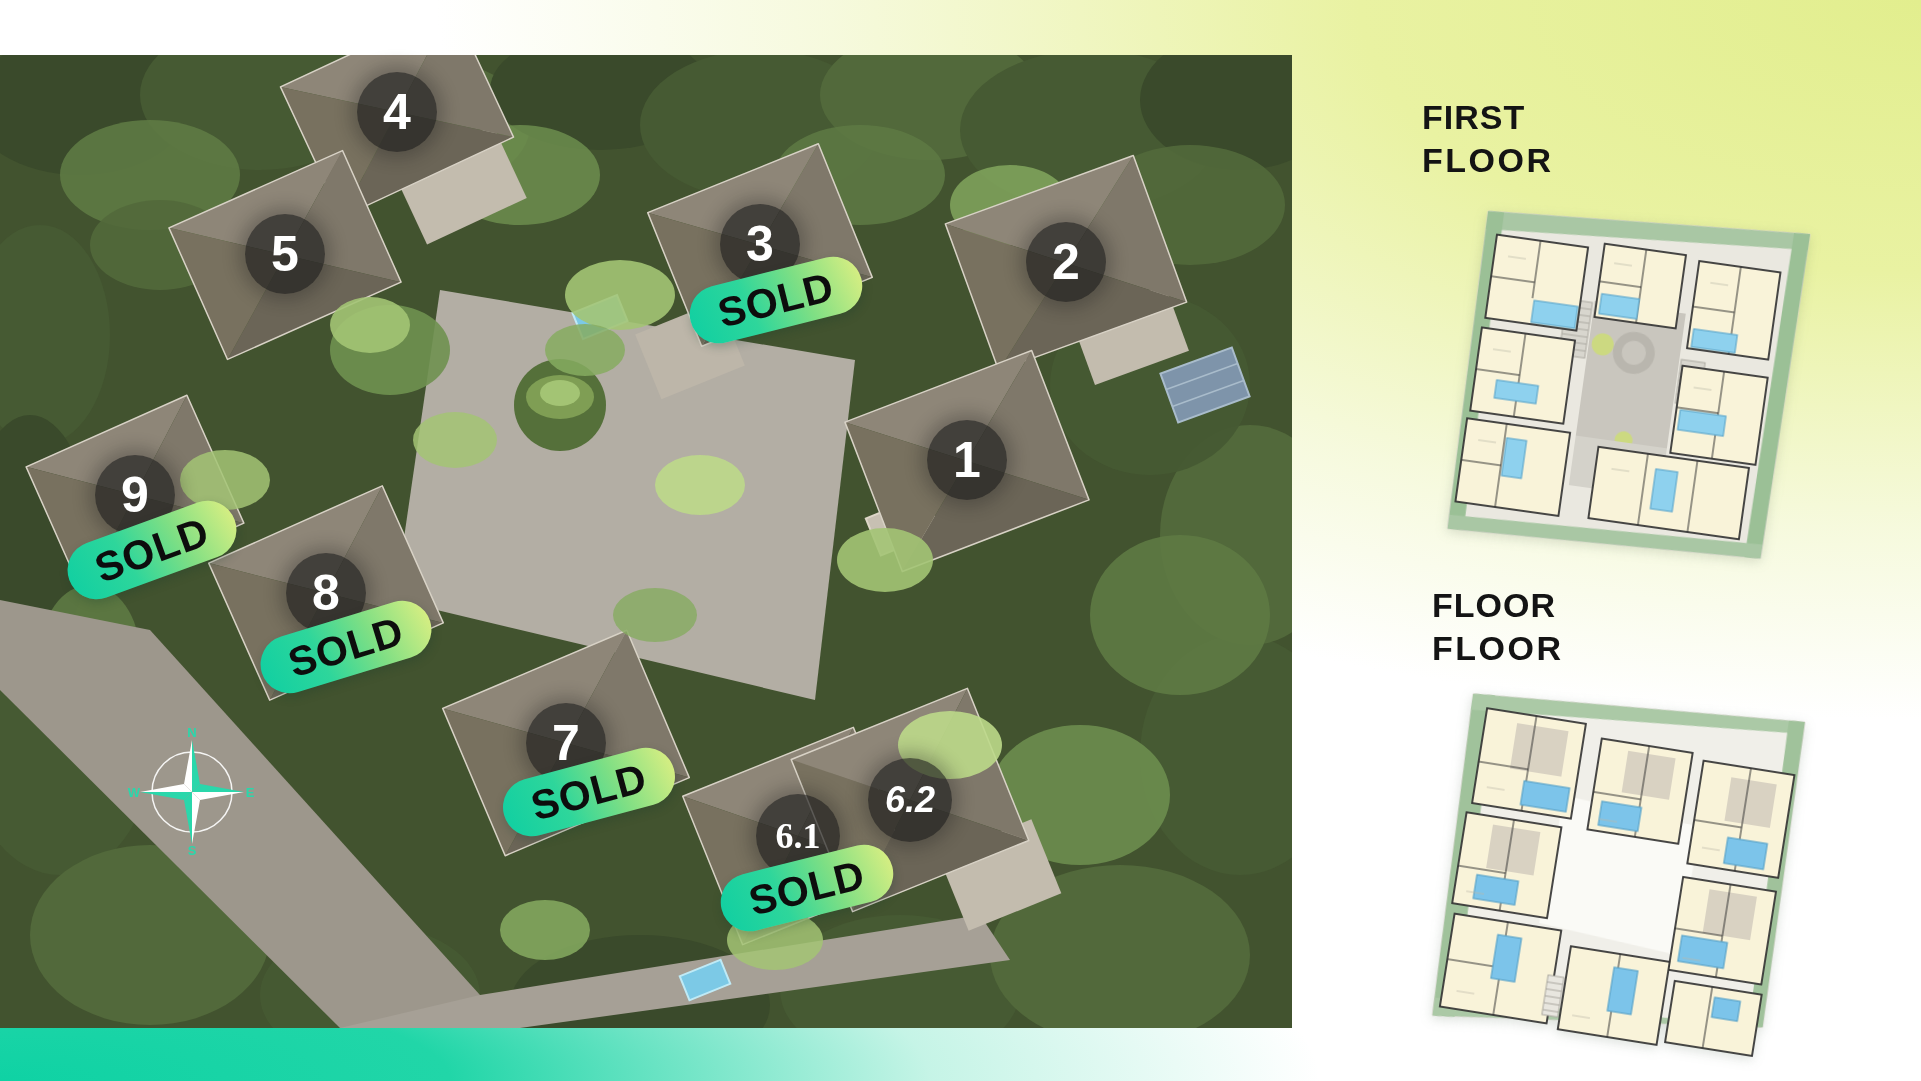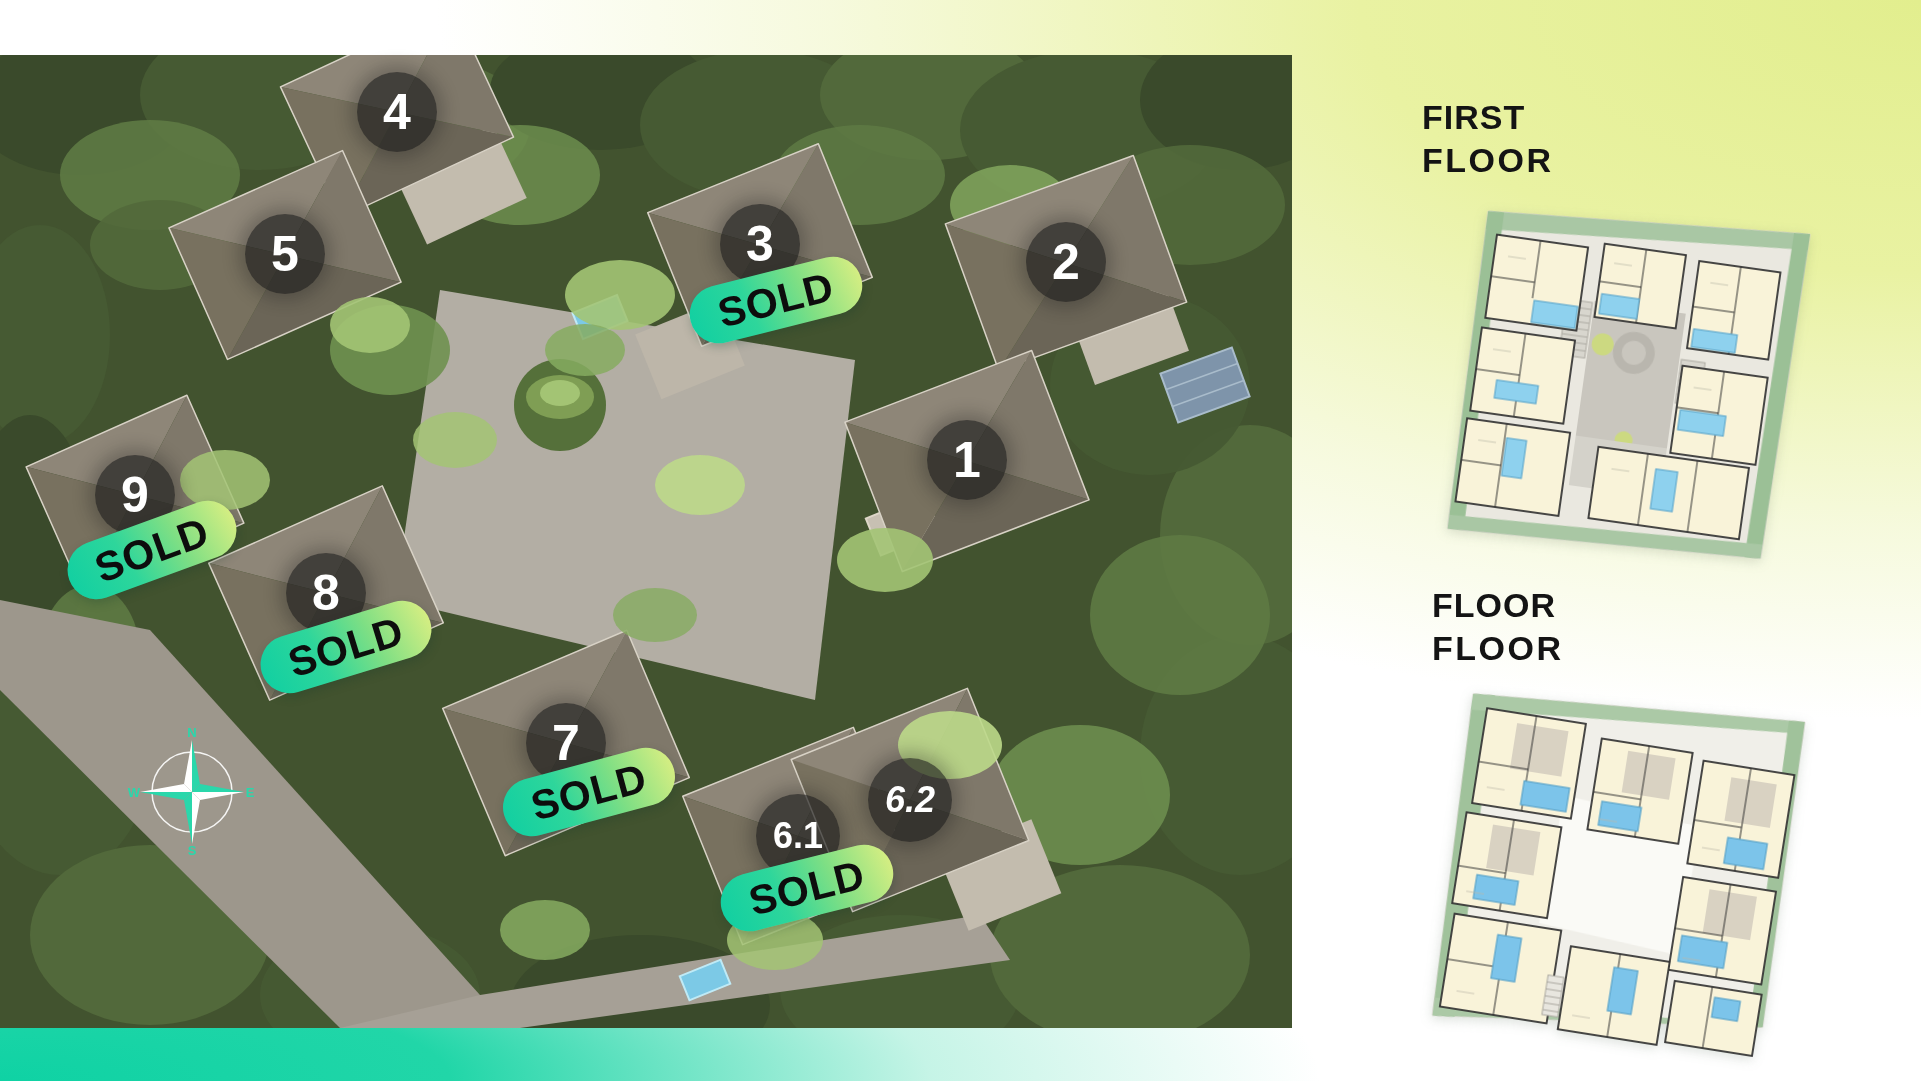--- a/index.html
+++ b/index.html
@@ -234,21 +234,21 @@
     </div>
   <div class="marker" style="left:95px;top:455px;">
       <span>9</span>
     </div>
   <div class="marker" style="left:286px;top:553px;">
       <span>8</span>
     </div>
   <div class="marker" style="left:526px;top:703px;">
       <span>7</span>
     </div>
-  <div class="marker small" style="left:756px;top:794px;">
+  <div class="marker small" style="left:756px;top:794px;font-family:Liberation Serif, serif;">
       <span>6.1</span>
     </div>
   <div class="marker small" style="left:868px;top:758px;font-style:italic;">
       <span>6.2</span>
     </div>
 
   <div class="sold-badge" style="left:688px;top:271px;transform:rotate(-14deg);">
       <span>SOLD</span>
     </div>
   <div class="sold-badge" style="left:64px;top:521px;transform:rotate(-20deg);">

